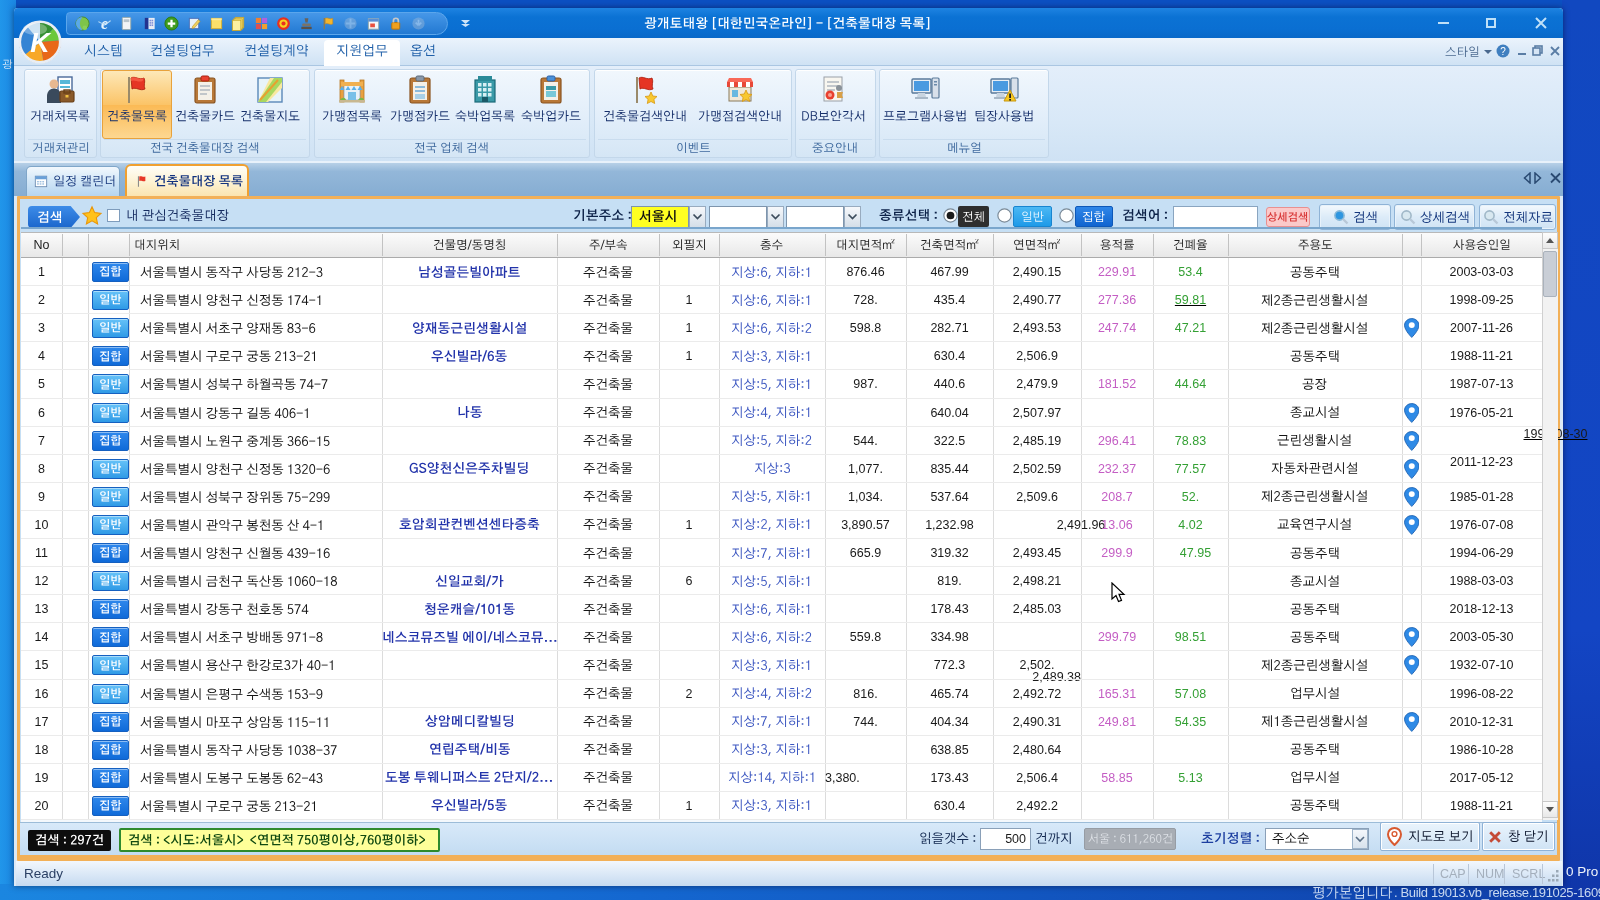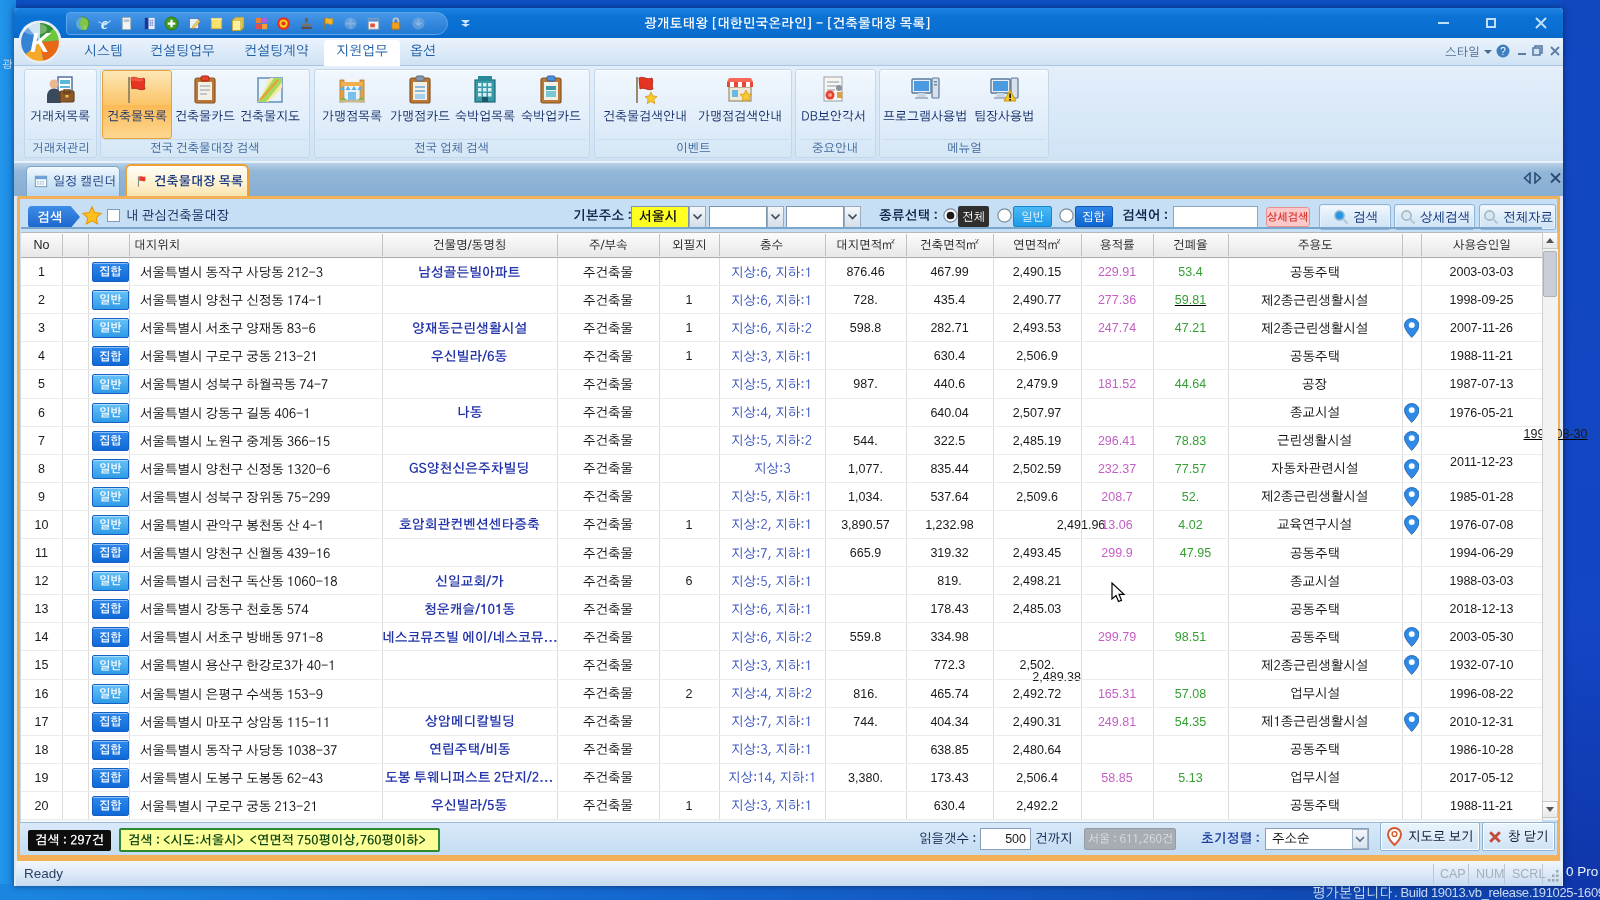--- a/index.html
+++ b/index.html
@@ -2896,21 +2896,21 @@
         <use href="#r9d" x="1968"></use>
         <use href="#r92" x="2320"></use>
         <use href="#ra9" x="2889"></use>
         <use href="#r9f" x="3458"></use>
         <use href="#r20" x="4060"></use>
         <use href="#ra0" x="5044"></use>
         <use href="#r9d" x="6028"></use>
         <use href="#r92" x="6380"></use>
       </svg>
     </div>
-    <div style="position:absolute;left:825px;top:763.8px;width:81px;height:28.1px;display:flex;align-items:center;justify-content:center;">
+    <div style="position:absolute;left:825px;top:763.8px;width:81px;height:28.1px;display:flex;align-items:center;">
       <span style="font:12.5px 'Liberation Sans',sans-serif;color:#1a1a1a">3,380.</span>
     </div>
     <div style="position:absolute;left:906px;top:763.8px;width:87px;height:28.1px;display:flex;align-items:center;justify-content:center;">
       <span style="font:12.5px 'Liberation Sans',sans-serif;color:#1a1a1a">173.43</span>
     </div>
     <div style="position:absolute;left:993px;top:763.8px;width:88px;height:28.1px;display:flex;align-items:center;justify-content:center;">
       <span style="font:12.5px 'Liberation Sans',sans-serif;color:#1a1a1a">2,506.4</span>
     </div>
     <div style="position:absolute;left:1081px;top:763.8px;width:72px;height:28.1px;display:flex;align-items:center;justify-content:center;">
       <span style="font:12.5px 'Liberation Sans',sans-serif;color:#c45ec4">58.85</span>

